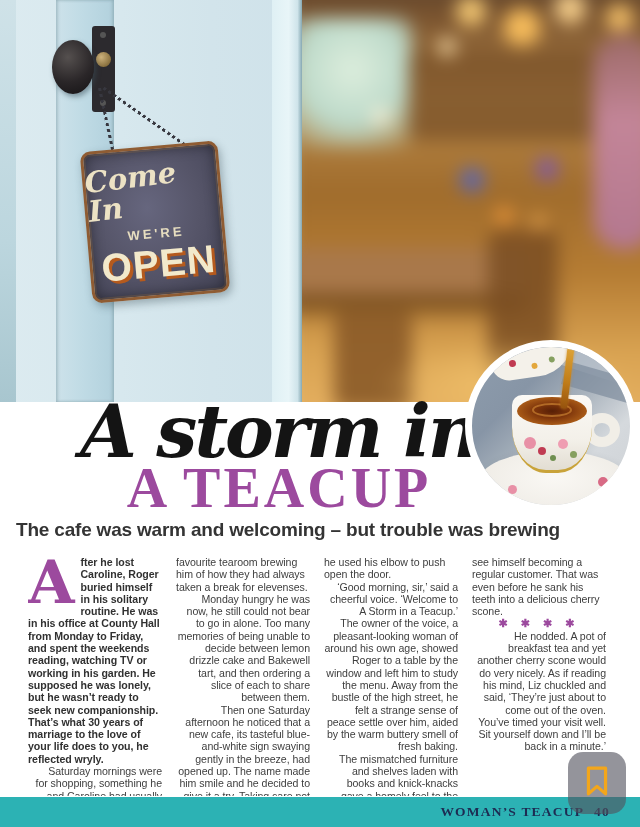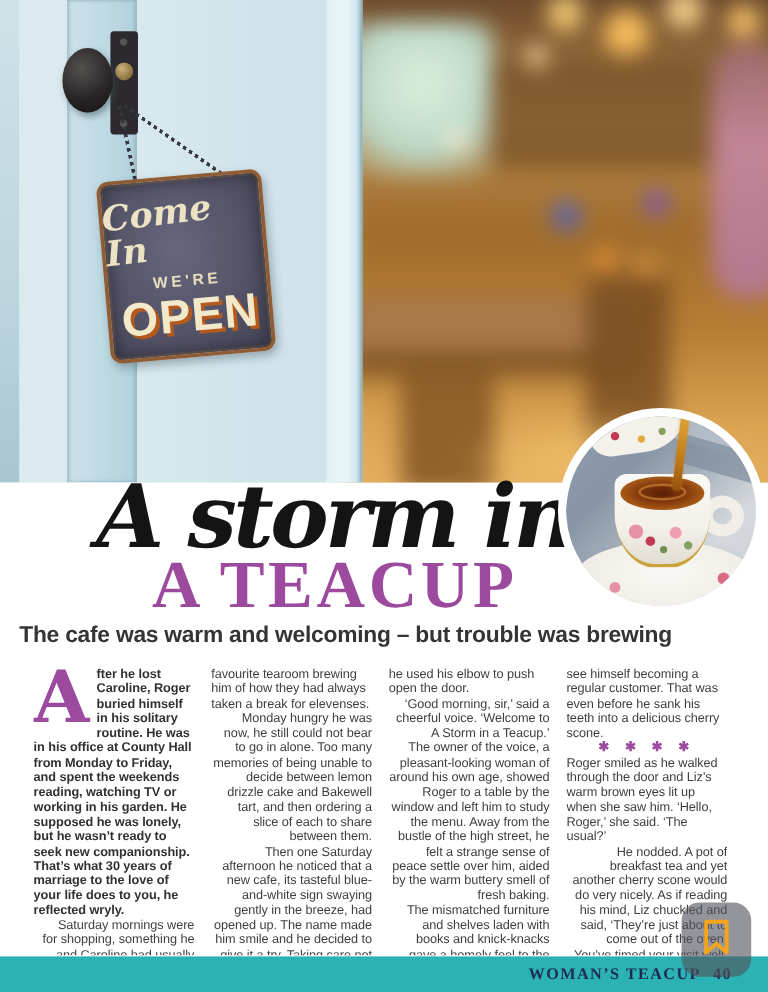--- a/index.html
+++ b/index.html
@@ -226,21 +226,20 @@
       </div>
       <div class="col">
         <p class="para">he used his elbow to push open the door.</p>
         <p class="para indent">‘Good morning, sir,’ said a cheerful voice. ‘Welcome to A Storm in a Teacup.’</p>
         <p class="para indent">The owner of the voice, a pleasant-looking woman of around his own age, showed Roger to a table by the window and left him to study the menu. Away from the bustle of the high street, he felt a strange sense of peace settle over him, aided by the warm buttery smell of fresh baking.</p>
         <p class="para indent">The mismatched furniture and shelves laden with books and knick-knacks gave a homely feel to the place and he could</p>
       </div>
       <div class="col">
         <p class="para">see himself becoming a regular customer. That was even before he sank his teeth into a delicious cherry scone.</p>
         <p class="para separator">✱ ✱ ✱ ✱</p>
-        <p class="para">Roger smiled as he walked through the door and Liz’s warm brown eyes lit up when she saw him. ‘Hello, Roger,’ she said. ‘The usual?’</p>
         <p class="para indent">He nodded. A pot of breakfast tea and yet another cherry scone would do very nicely. As if reading his mind, Liz chuckled and said, ‘They’re just about to come out of the oven. You’ve timed your visit well. Sit yourself down and I’ll be back in a minute.’</p>
       </div>
     </div>
 
   <div class="footer-bar">
     <span>WOMAN’S TEACUP</span>
     <span class="pageno">40</span>
   </div>
 
   <div class="bookmark-fab">

